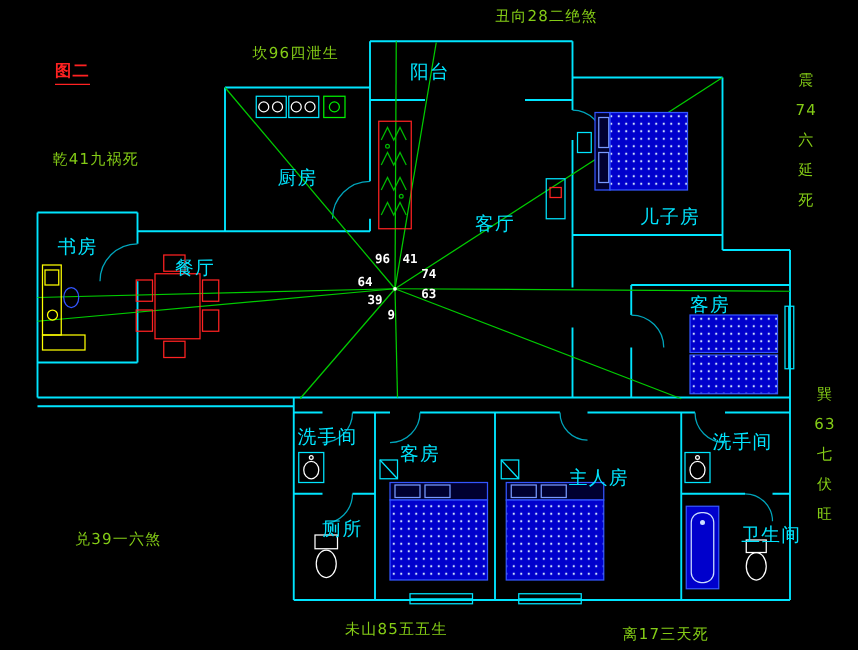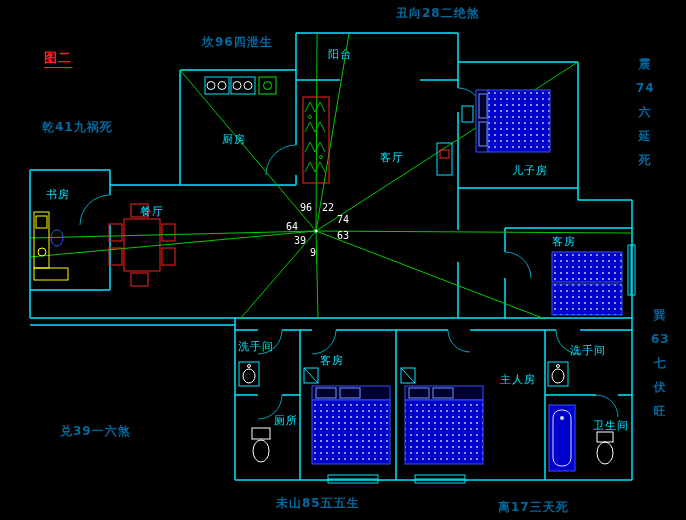--- a/index.html
+++ b/index.html
@@ -1,23 +1,23 @@
 <!DOCTYPE html>
 <html><head>
 <meta charset="utf-8">
 <style>
   html,body{margin:0;padding:0;background:#000;}
   .canvas{position:relative;width:686px;height:520px;background:#000000;overflow:hidden;
           font-family:"DejaVu Sans",sans-serif;}
   .canvas svg{position:absolute;left:0;top:0;}
-  .lbl{position:absolute;color:#00e5ff;font-size:11px;letter-spacing:1px;
+  .lbl{position:absolute;color:#00e5ff;font-size:15px;letter-spacing:1px;
        white-space:pre-line;line-height:1.2;}
-  .ann{color:#0369a1;font-size:12px;font-weight:bold;}
+  .ann{color:#84cc16;font-size:12px;}
   .vert{width:18px;text-align:center;line-height:24px;}
-  .num{color:#ffffff;font-family:"DejaVu Sans Mono",monospace;font-size:10px;letter-spacing:0;}
+  .num{color:#ffffff;font-family:"DejaVu Sans Mono",monospace;font-size:10px;letter-spacing:0;font-weight:bold;}
   .fig{color:#ff2222;font-size:13px;font-weight:bold;border-bottom:1px solid #ff2222;
        padding-bottom:1px;text-align:right;}
 </style>
 </head>
 <body>
 
 <div class="canvas">
 
   <svg width="686" height="520" viewBox="0 0 686 520">
     <defs>
@@ -202,33 +202,33 @@
 63
 七
 伏
 旺</div>
   <div class="lbl ann" style="left:60px;top:424px">兑39一六煞</div>
   <div class="lbl ann" style="left:276px;top:496px">未山85五五生</div>
   <div class="lbl ann" style="left:498px;top:500px">离17三天死</div>
 
   <div class="lbl" style="left:328px;top:48px">阳台</div>
   <div class="lbl" style="left:222px;top:133px">厨房</div>
-  <div class="lbl" style="left:380px;top:151px">客厅</div>
+  <div class="lbl" style="left:380px;top:170px">客厅</div>
   <div class="lbl" style="left:512px;top:164px">儿子房</div>
   <div class="lbl" style="left:46px;top:188px">书房</div>
   <div class="lbl" style="left:140px;top:205px">餐厅</div>
   <div class="lbl" style="left:552px;top:235px">客房</div>
   <div class="lbl" style="left:238px;top:340px">洗手间</div>
   <div class="lbl" style="left:320px;top:354px">客房</div>
-  <div class="lbl" style="left:500px;top:373px">主人房</div>
+  <div class="lbl" style="left:455px;top:373px">主人房</div>
   <div class="lbl" style="left:570px;top:344px">洗手间</div>
-  <div class="lbl" style="left:274px;top:414px">厕所</div>
+  <div class="lbl" style="left:258px;top:414px">厕所</div>
   <div class="lbl" style="left:593px;top:419px">卫生间</div>
 
   <div class="lbl num" style="left:300px;top:202px">96</div>
-  <div class="lbl num" style="left:322px;top:202px">22</div>
+  <div class="lbl num" style="left:322px;top:202px">41</div>
   <div class="lbl num" style="left:337px;top:214px">74</div>
   <div class="lbl num" style="left:337px;top:230px">63</div>
   <div class="lbl num" style="left:286px;top:221px">64</div>
   <div class="lbl num" style="left:294px;top:235px">39</div>
   <div class="lbl num" style="left:310px;top:247px">9</div>
 
 </div>
 
 </body></html>

